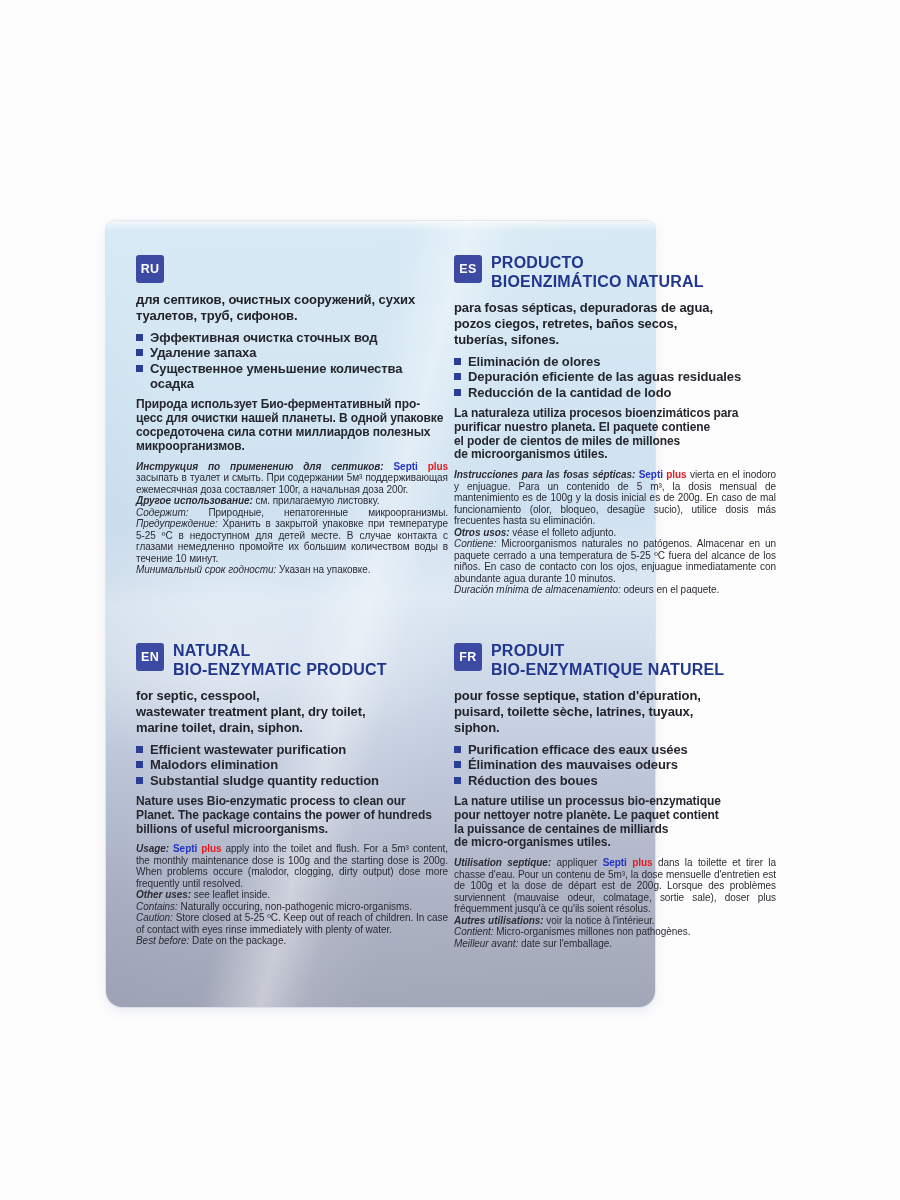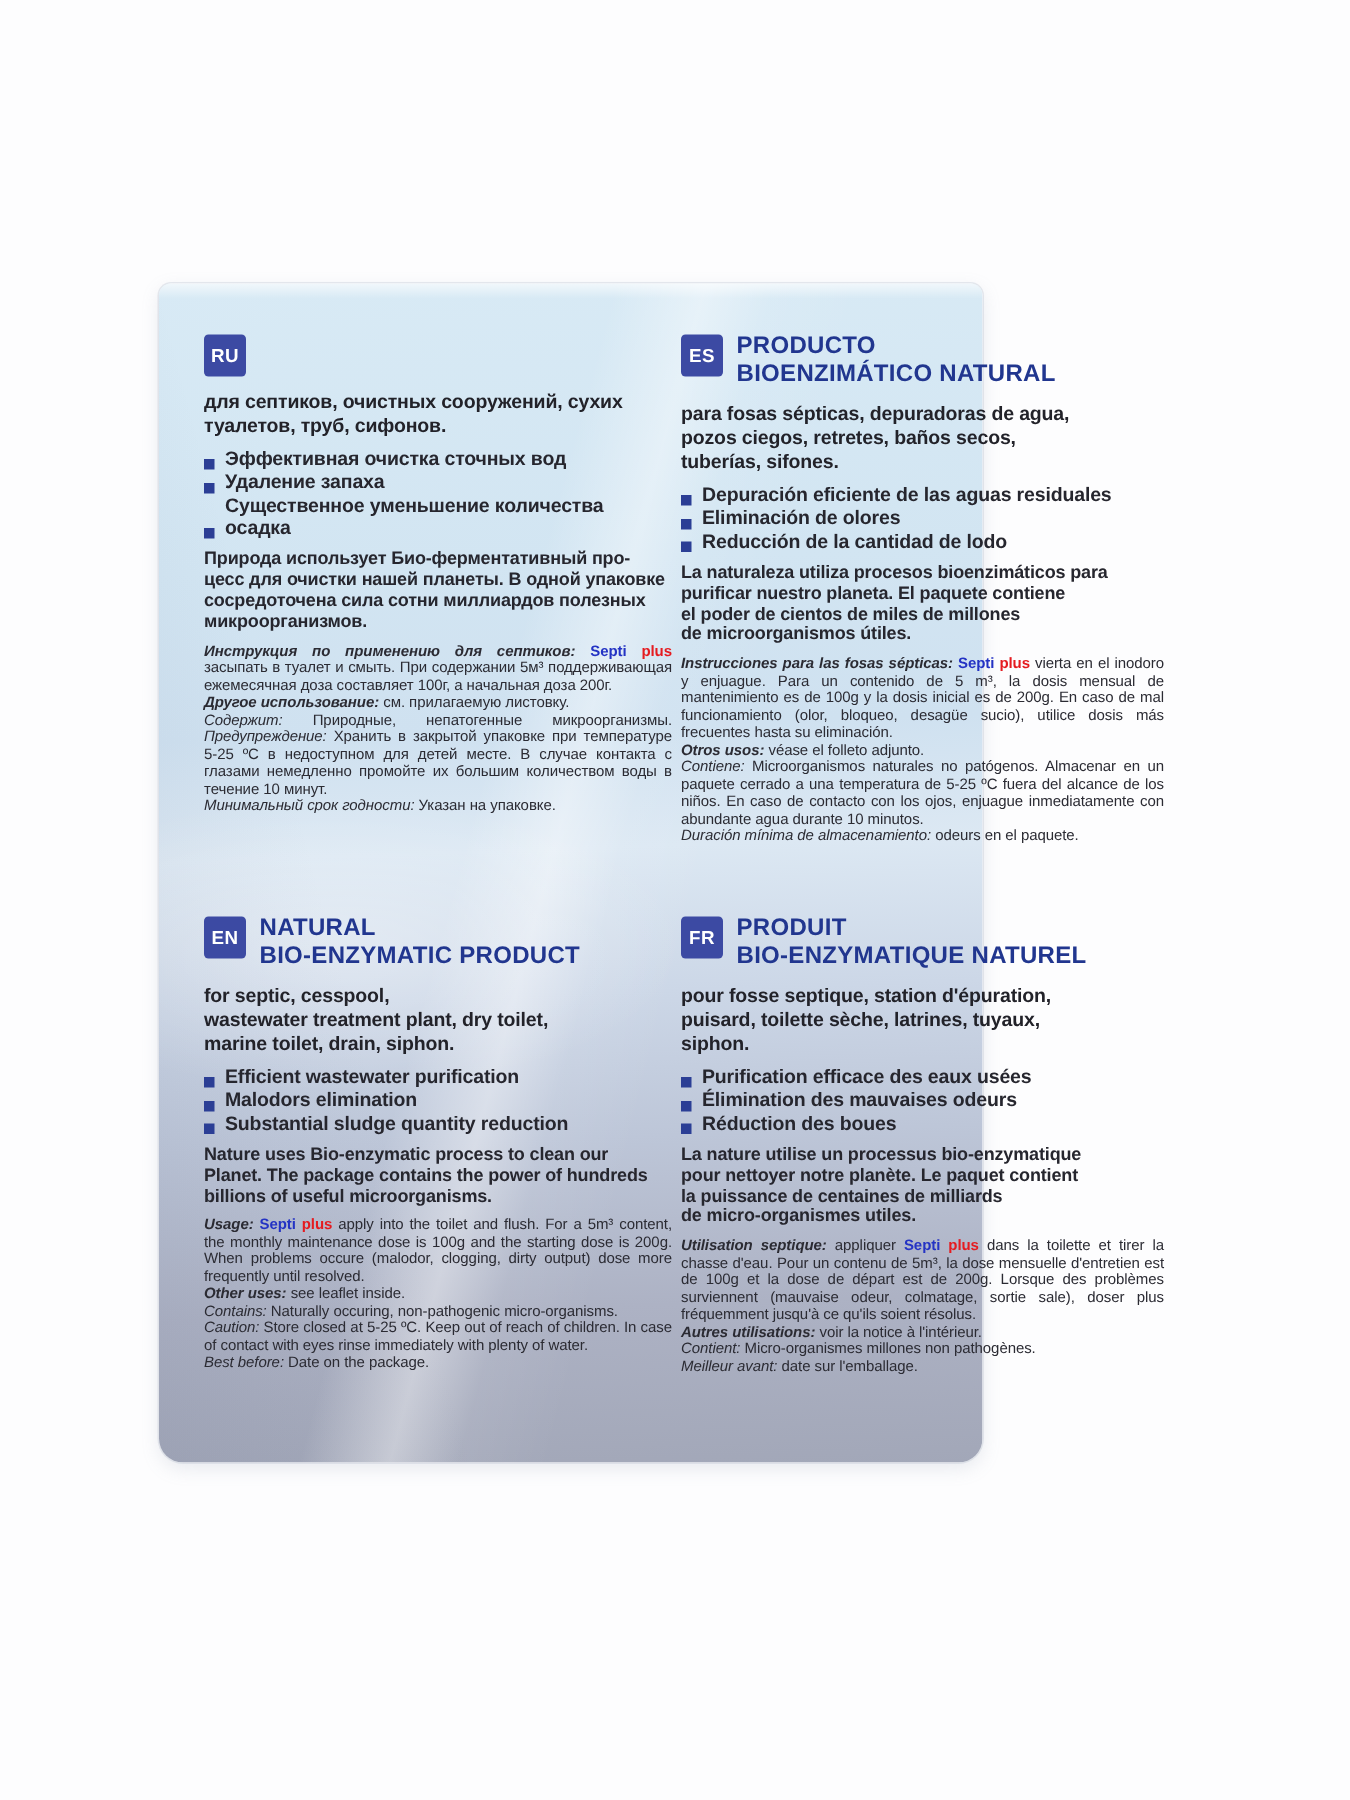--- a/index.html
+++ b/index.html
@@ -3,21 +3,21 @@
 <meta charset="utf-8">
 <style>
   * { margin:0; padding:0; box-sizing:border-box; }
   html,body { background:#ffffff; }
   .canvas {
     position:relative; width:900px; height:1200px;
     background:#fdfdfe; overflow:hidden;
     font-family:"Liberation Sans", sans-serif;
   }
   .package {
-    position:absolute; left:106px; top:189px; width:549px; height:786px;
+    position:absolute; left:106px; top:221px; width:549px; height:786px;
     border-radius:8px 8px 16px 16px;
     background:
       radial-gradient(ellipse 60% 18% at 22% 56%, rgba(255,255,255,0.35), rgba(255,255,255,0) 70%),
       linear-gradient(105deg, rgba(255,255,255,0) 40%, rgba(255,255,255,0.40) 48%, rgba(255,255,255,0.08) 54%, rgba(255,255,255,0) 62%),
       linear-gradient(75deg, rgba(90,100,130,0.10) 0%, rgba(90,100,130,0) 28%),
       linear-gradient(178deg, #d8eaf5 0%, #d2e5f2 24%, #cfe1f0 38%, #dce8f3 48%, #ccd7e7 60%, #bdc6d8 72%, #adb2c4 86%, #a2a7b8 100%);
     box-shadow: 0 0 0 1px rgba(195,202,214,0.4), 0 4px 12px rgba(140,150,170,0.18);
     padding-left: 48px;
   }
   .package::before {
@@ -40,21 +40,21 @@
   }
   .sec-title {
     font-weight:bold; font-size:16px; line-height:1.2; color:#21368f;
     letter-spacing:0.2px; white-space:pre-line; text-transform:uppercase;
   }
   .subtitle {
     margin-top:9px; font-weight:bold; font-size:13px; line-height:1.2;
     letter-spacing:-0.1px; white-space:pre-line; color:#222229;
   }
   .bullets { margin-top:7px; }
-  .bullet { display:flex; align-items:flex-end; }
+  .bullet { display:flex; align-items:flex-start; }
   .bullet-square {
     flex:0 0 auto; width:7px; height:7px; background:#2b3e95;
     margin:4px 7px 0 0;
   }
   .bullet-text { font-weight:bold; font-size:13px; line-height:1.17; letter-spacing:-0.1px; }
   .intro {
     margin-top:7px; font-weight:bold; font-size:12px; line-height:1.16;
     letter-spacing:-0.1px; white-space:pre-line; color:#26262e;
   }
   .paras { margin-top:7px; }
@@ -110,25 +110,25 @@
         <span class="badge">ES</span>
         <h2 class="sec-title">PRODUCTO
 BIOENZIMÁTICO NATURAL</h2>
       </div>
       <p class="subtitle">para fosas sépticas, depuradoras de agua,
 pozos ciegos, retretes, baños secos,
 tuberías, sifones.</p>
       <div class="bullets">
           <div class="bullet">
             <span class="bullet-square"></span>
+            <span class="bullet-text">Eliminación de olores</span>
+          </div>
+          <div class="bullet">
+            <span class="bullet-square"></span>
             <span class="bullet-text">Depuración eficiente de las aguas residuales</span>
-          </div>
-          <div class="bullet">
-            <span class="bullet-square"></span>
-            <span class="bullet-text">Eliminación de olores</span>
           </div>
           <div class="bullet">
             <span class="bullet-square"></span>
             <span class="bullet-text">Reducción de la cantidad de lodo</span>
           </div>
         </div>
       <p class="intro">La naturaleza utiliza procesos bioenzimáticos para
 purificar nuestro planeta. El paquete contiene
 el poder de cientos de miles de millones
 de microorganismos útiles.</p>

